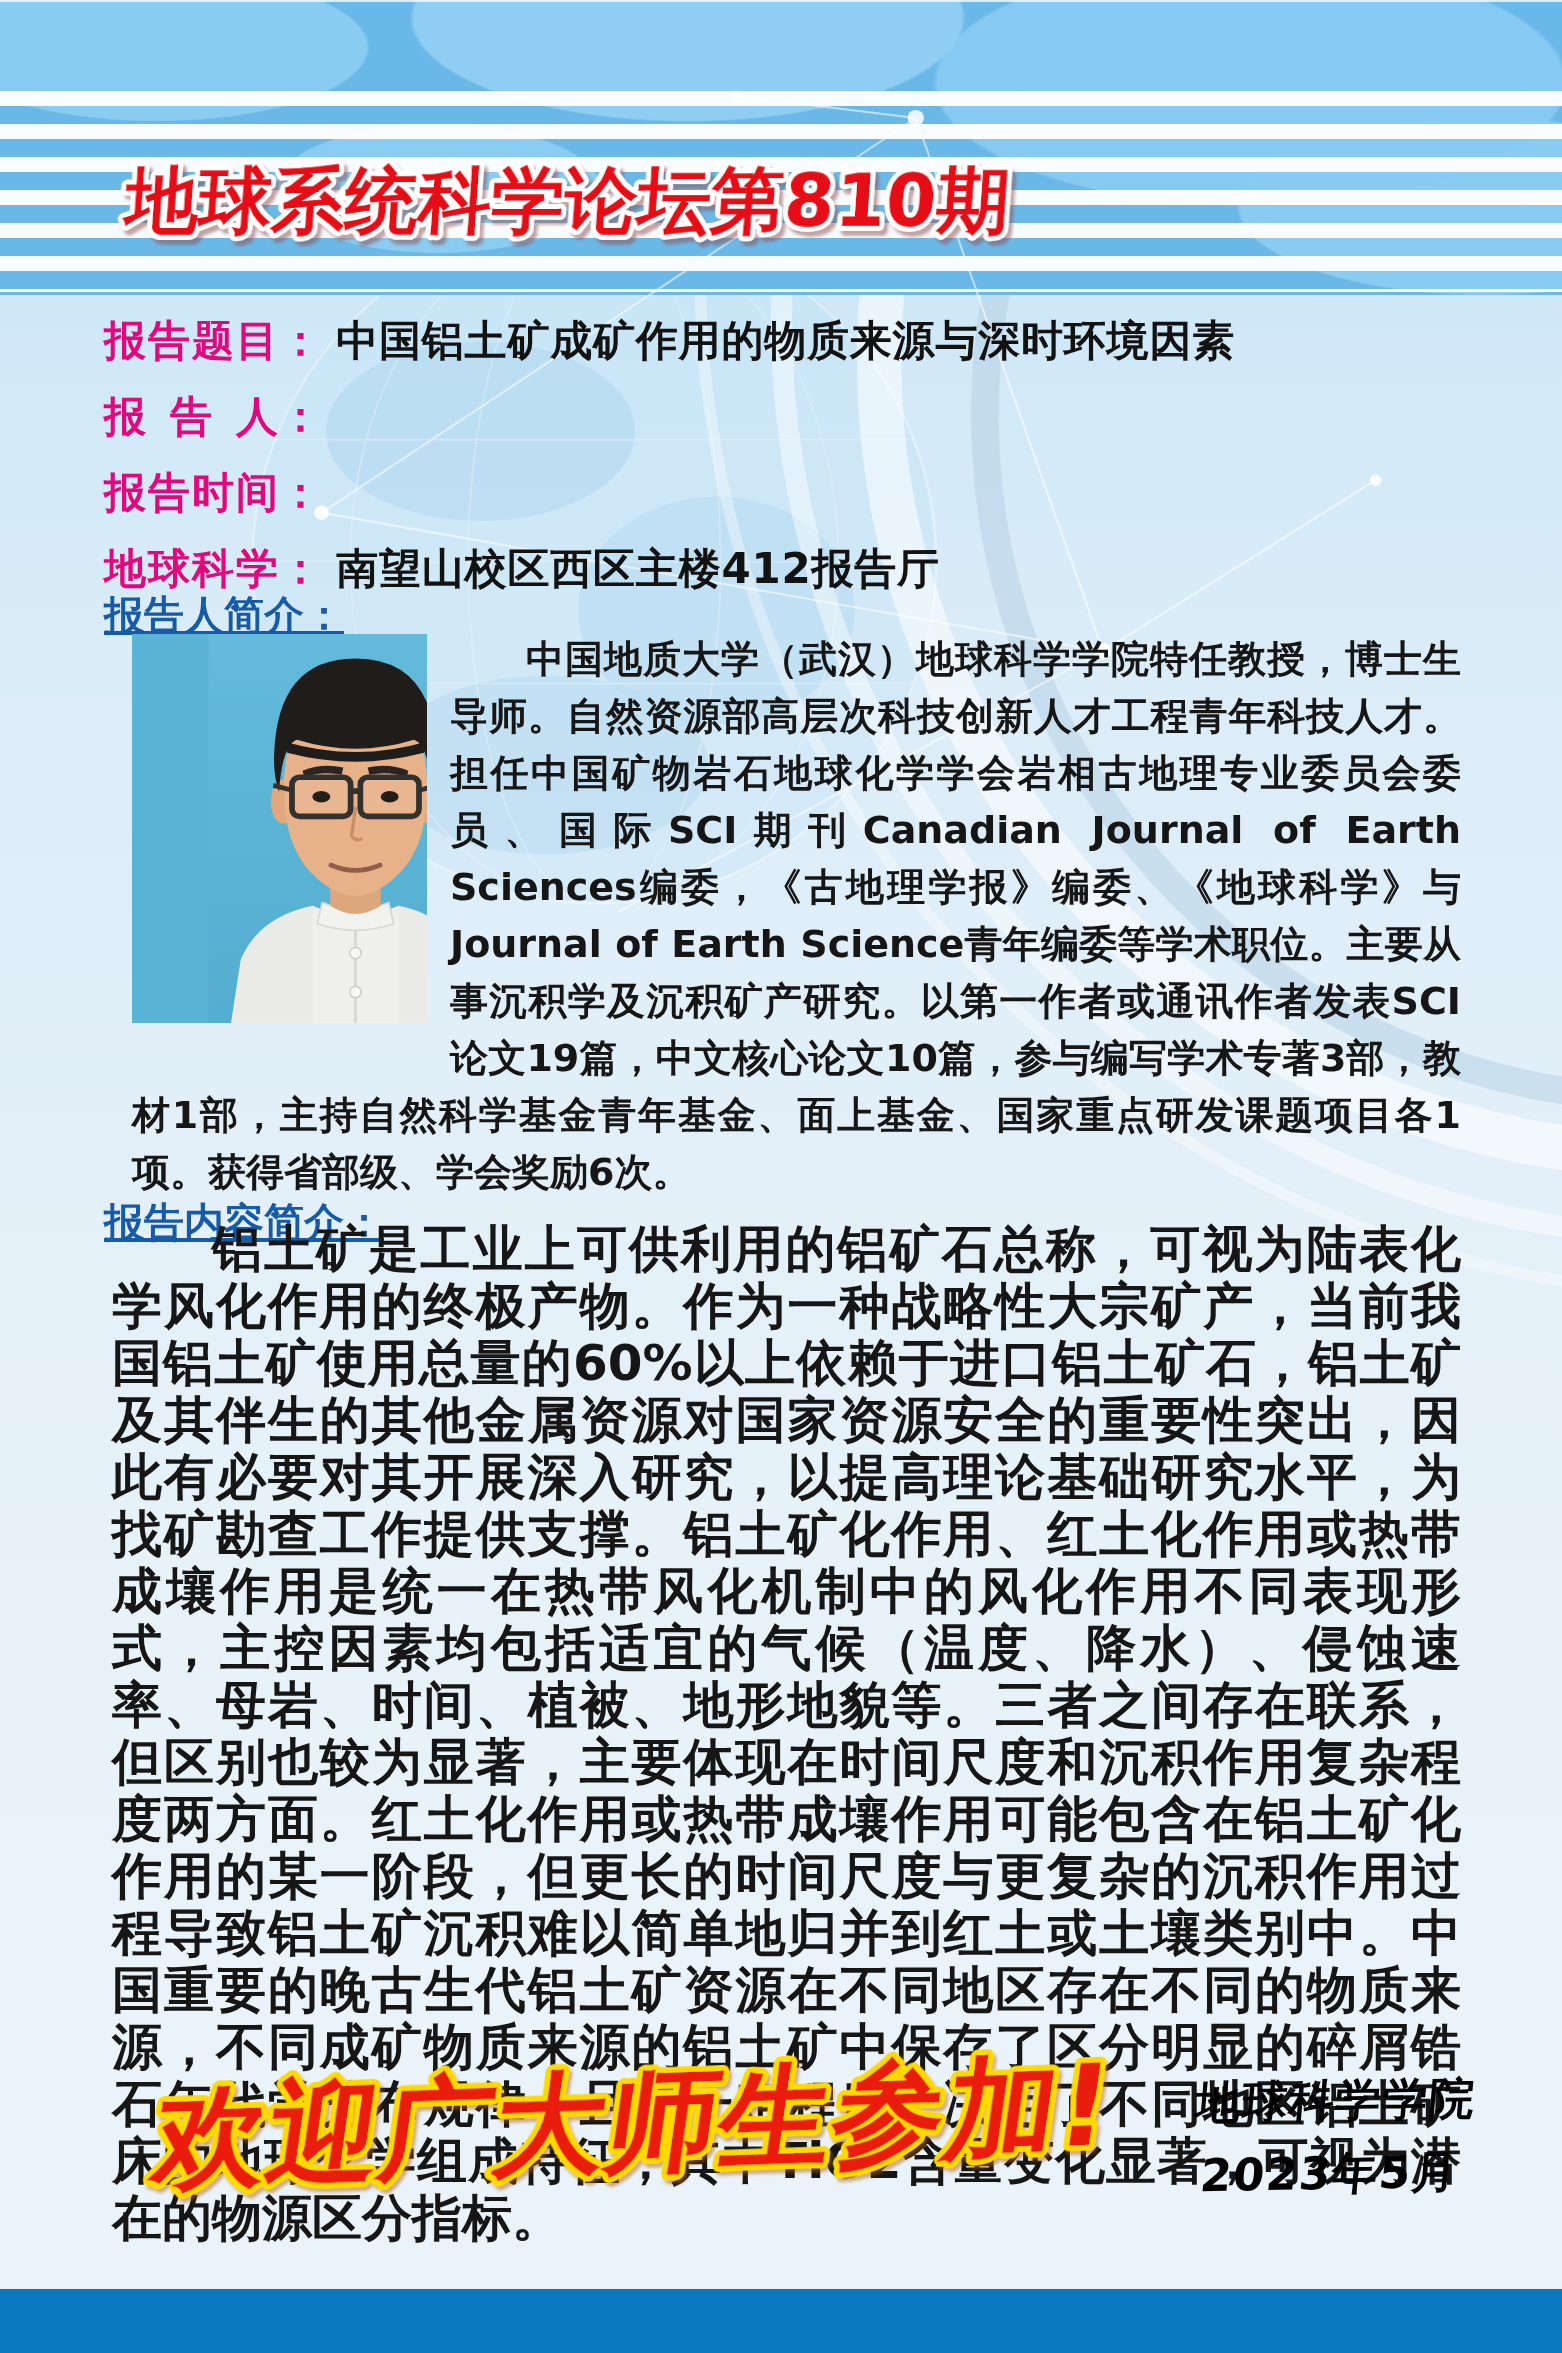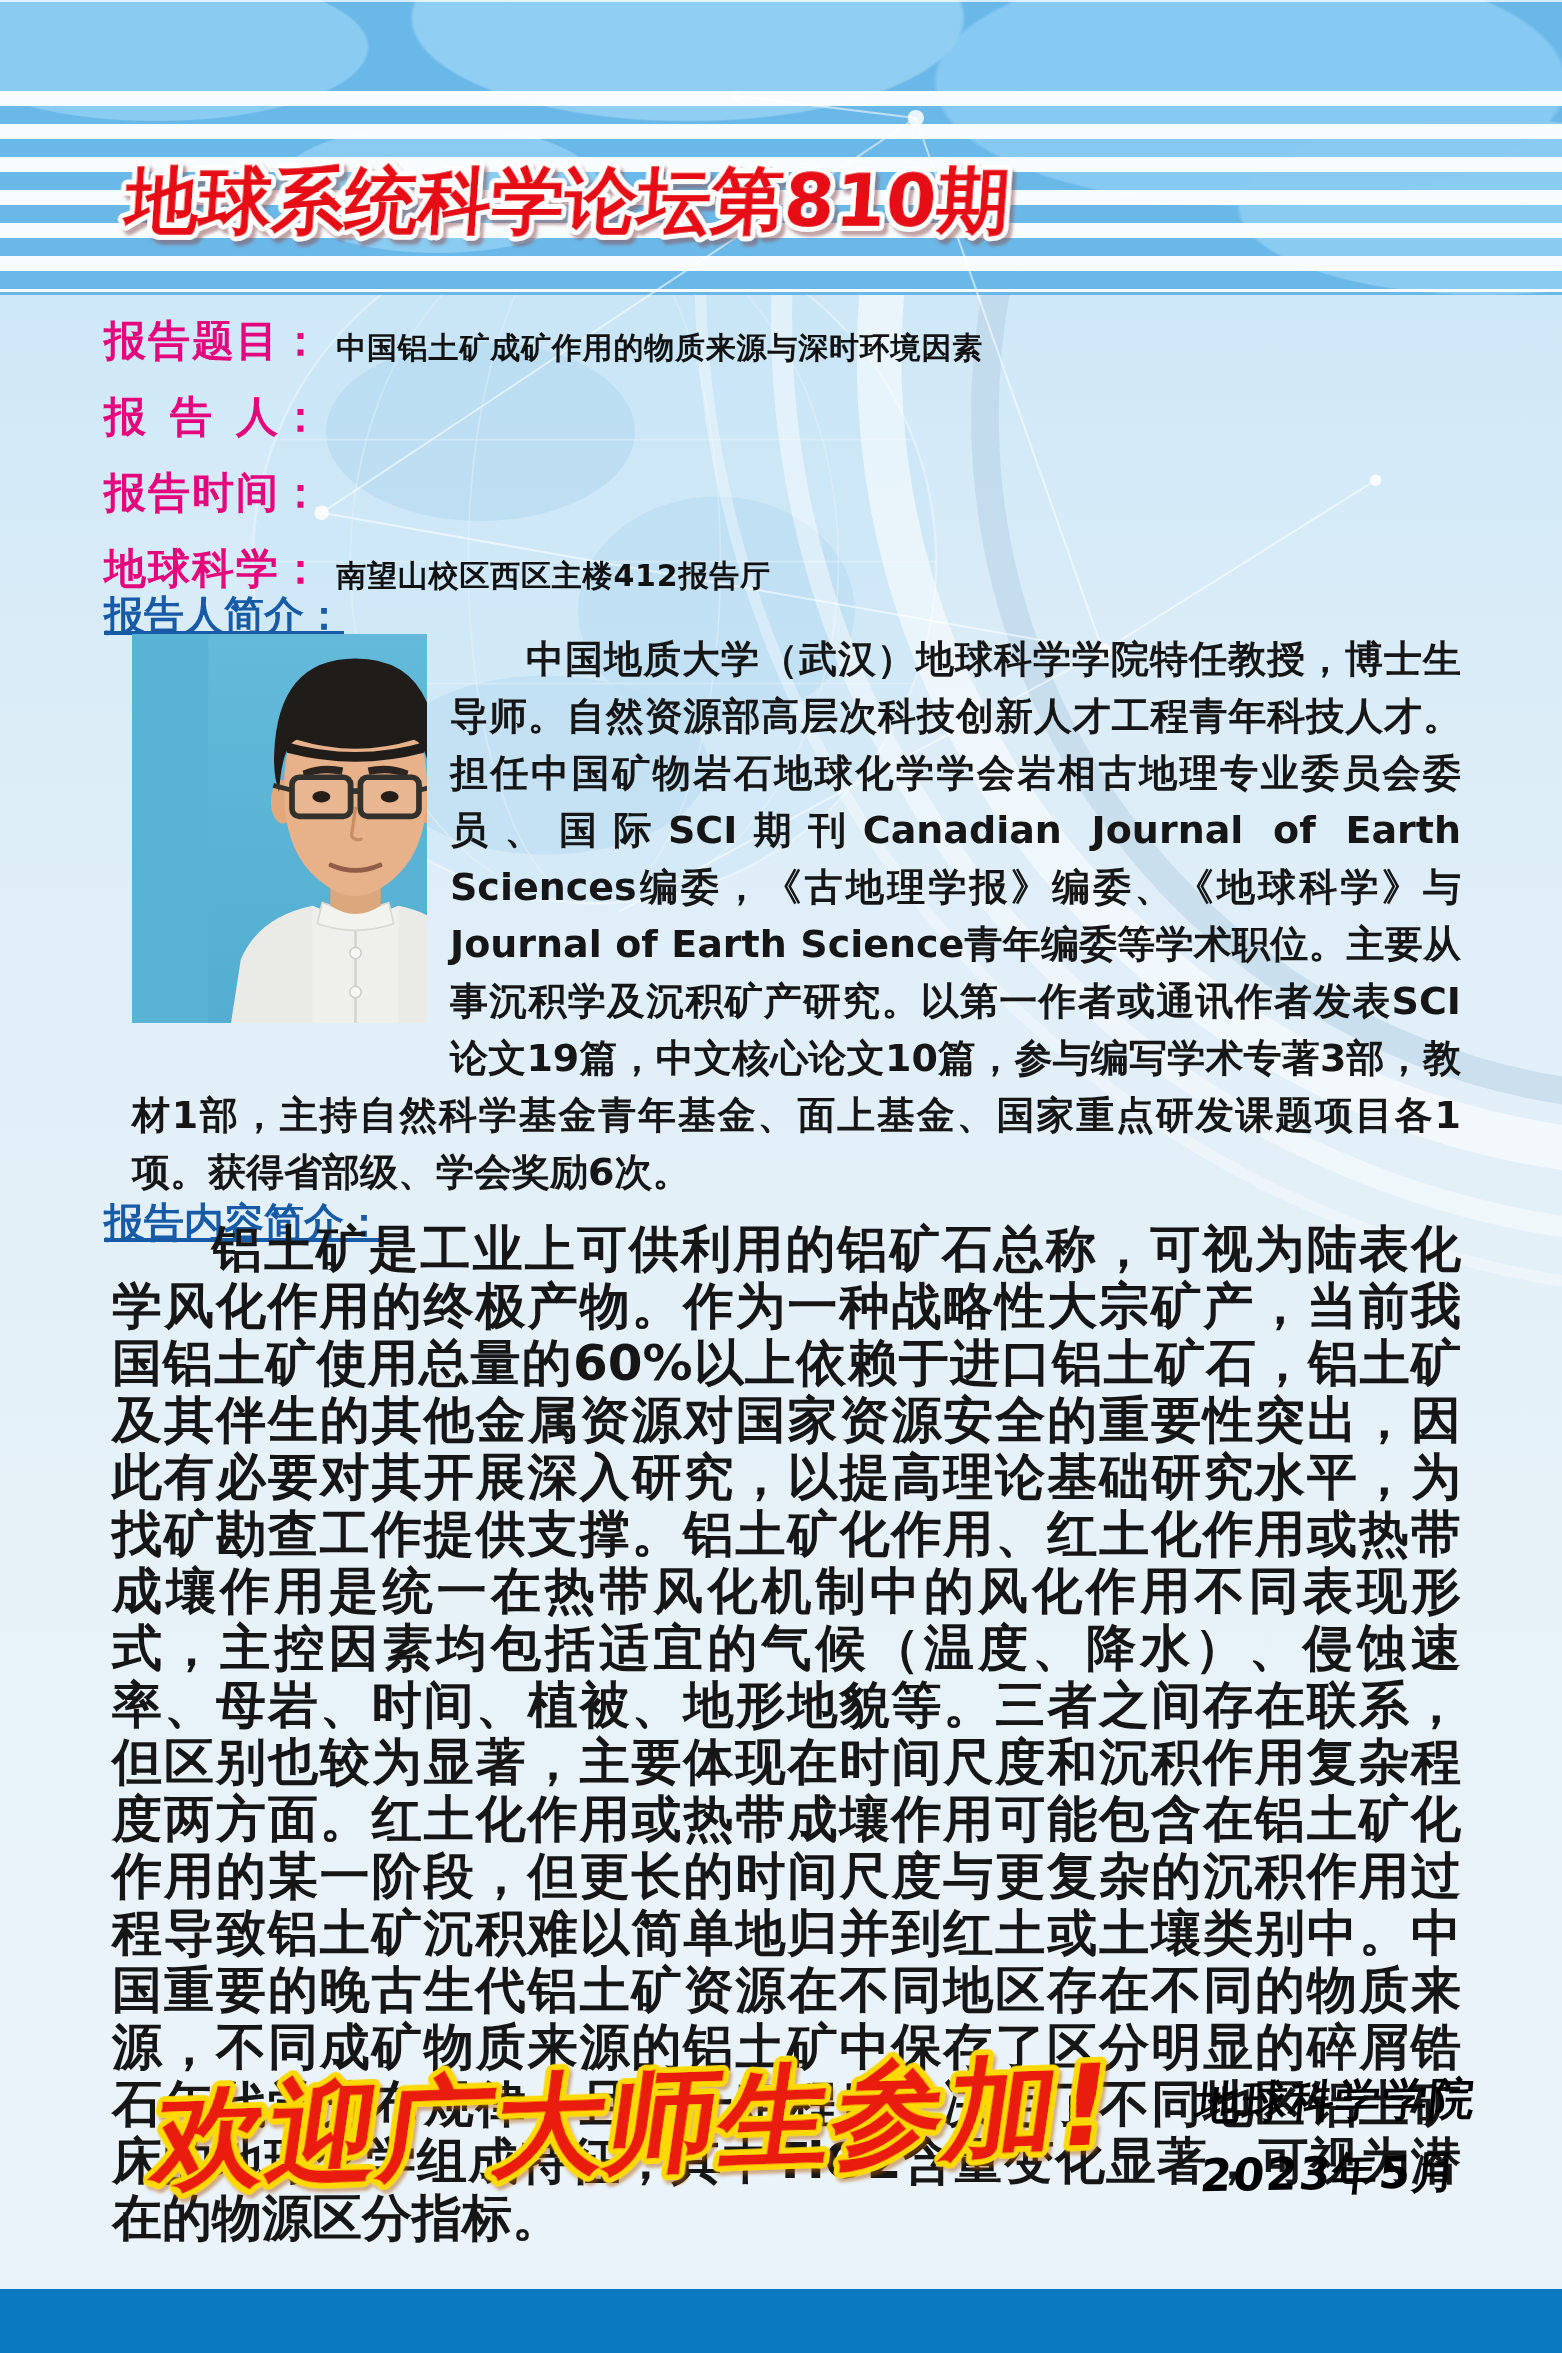--- a/index.html
+++ b/index.html
@@ -36,21 +36,21 @@
   .mid-deco { position:absolute; top:285px; left:0; z-index:0; pointer-events:none; }
   
   .info-rows { position:absolute; top:293px; left:104px; width:1367px; z-index:2; }
   .info-row { display:flex; align-items:flex-end; height:76px; }
   .info-label {
     display:inline-block; width:174px; font-size:42px; color:#e3067c;
     text-align:justify; text-align-last:justify; text-justify:inter-character;
     white-space:nowrap; letter-spacing:0;
   }
   .info-colon { font-size:42px; color:#e3067c; margin:0 14.6px 0 1.6px; }
-  .info-value { font-size:30px; color:#121212; letter-spacing:0.8px; white-space:nowrap; }
+  .info-value { font-size:42px; color:#121212; letter-spacing:0.8px; white-space:nowrap; }
   
   .section-heading { position:absolute; left:104px; font-size:40px; color:#175ba7; z-index:2;text-decoration:underline; }
   .heading-bio { top:588px; }
   .heading-abstract { top:1170px;margin-top:25px; }
   
   .bio-block {
     position:absolute; top:631px; left:112px; width:1349px; z-index:2;
     font-size:38px; line-height:57px; color:#161616;
     text-align:justify; text-justify:inter-character; text-indent:2em;padding-left:20px;
   }

